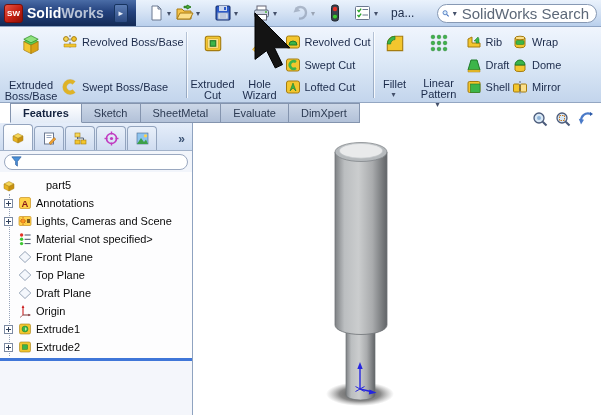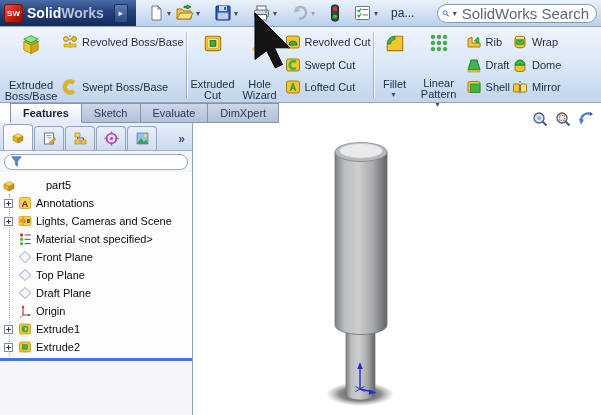--- a/index.html
+++ b/index.html
@@ -343,20 +343,21 @@
           </svg>
           <span class="rlabel">Mirror</span>
         </div>
       </div>
     </div>
   </div>
 
   <div class="tabsrow">
     <div class="ctab active">Features</div>
     <div class="ctab">Sketch</div>
+    <div class="ctab">SheetMetal</div>
     <div class="ctab">Evaluate</div>
     <div class="ctab">DimXpert</div>
   </div>
 
   <div class="main">
 
     <div class="panel">
       <div class="ptabs">
         <div class="ptab active">
           <svg class="ic" width="15" height="15" viewBox="0 0 15 15">

